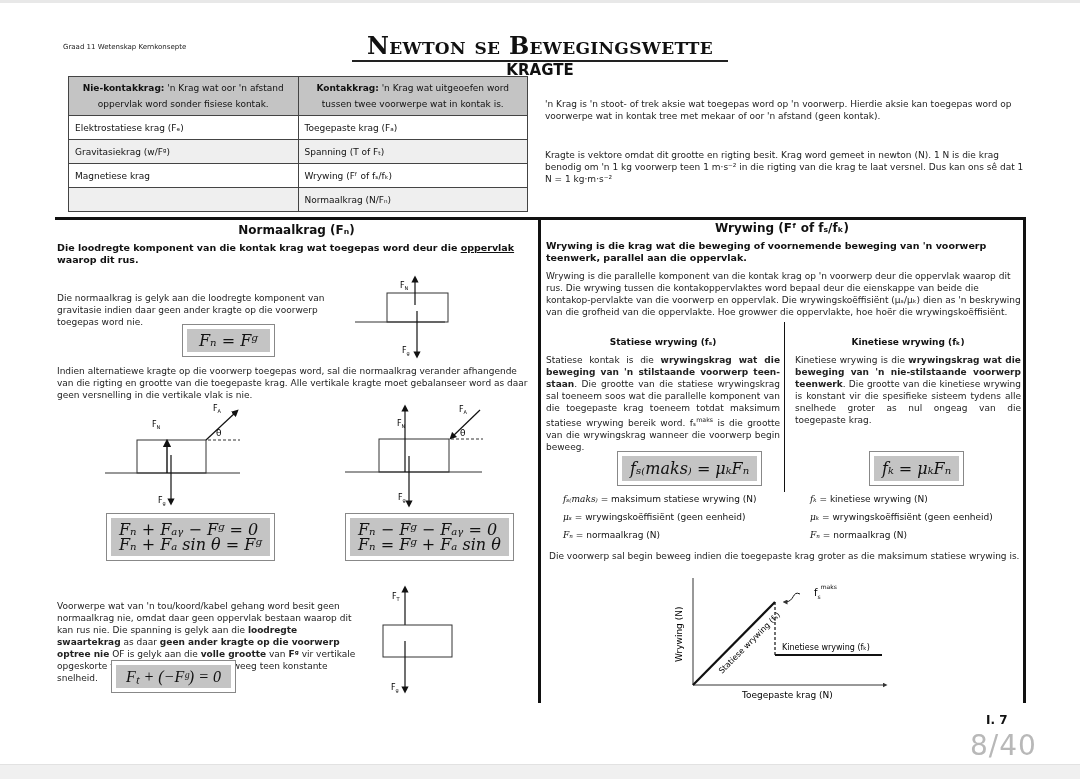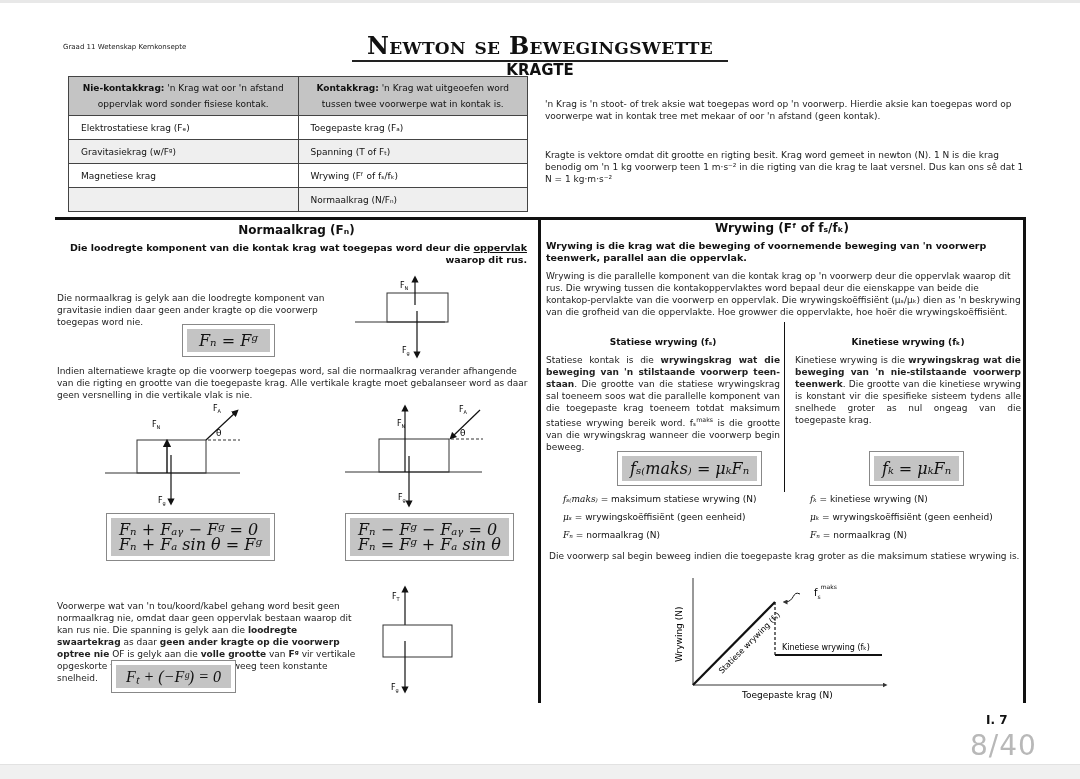--- a/index.html
+++ b/index.html
@@ -7,21 +7,21 @@
   body { position: relative; font-family: "DejaVu Sans", sans-serif; color: #111; }
   .topbar { position: absolute; left: 0; top: 0; width: 1080px; height: 3px; background: #e8e8e8; }
   .bottombar { position: absolute; left: 0; top: 764px; width: 1080px; height: 15px; background: #f0f0f0; border-top: 1px solid #e2e2e2; }
   .abs { position: absolute; }
   .header-left { left: 63px; top: 43px; font-size: 7px; color: #222; }
   .main-title { left: 352px; top: 32px; width: 376px; text-align: center; font-family: "DejaVu Serif", serif; font-weight: bold; font-size: 24px; letter-spacing: 0.3px; color: #111; font-variant: small-caps; border-bottom: 2px solid #222; line-height: 28px; }
   .subtitle { left: 500px; top: 61px; width: 80px; text-align: center; font-size: 15px; font-weight: bold; }
 
   table.forces { position: absolute; left: 68px; top: 76px; width: 460px; border-collapse: collapse; font-size: 9px; }
   table.forces th { background: #c4c4c4; font-weight: normal; height: 39px; text-align: center; line-height: 16px; border: 1.5px solid #444; padding: 0 6px; }
-  table.forces td { border: 1.5px solid #444; height: 24px; padding-left: 12px; }
+  table.forces td { border: 1.5px solid #444; height: 24px; padding-left: 6px; }
   table.forces tr.alt td { background: #efefef; }
   table.forces b { font-weight: bold; }
 
   .intro { left: 545px; font-size: 9px; line-height: 12px; width: 480px; color: #222; }
 
   .hr-main { left: 55px; top: 217px; width: 970px; height: 3px; background: #111; }
   .vr-main { left: 538px; top: 217px; width: 3px; height: 486px; background: #111; }
   .vr-right { left: 1023px; top: 217px; width: 3px; height: 486px; background: #111; }
 
   .sec-title { font-size: 12px; font-weight: bold; text-align: center; }
@@ -75,21 +75,21 @@
 </table>
 
 <div class="abs intro" style="top:98px;">'n Krag is 'n stoot- of trek aksie wat toegepas word op 'n voorwerp. Hierdie aksie kan toegepas word op voorwerpe wat in kontak tree met mekaar of oor 'n afstand (geen kontak).</div>
 <div class="abs intro" style="top:149px;">Kragte is vektore omdat dit grootte en rigting besit. Krag word gemeet in newton (N). 1 N is die krag benodig om 'n 1 kg voorwerp teen 1 m·s⁻² in die rigting van die krag te laat versnel. Dus kan ons sê dat 1 N = 1 kg·m·s⁻²</div>
 
 <div class="abs hr-main"></div>
 <div class="abs vr-main"></div>
 <div class="abs vr-right"></div>
 
 <div class="abs sec-title" style="left:55px; top:223px; width:483px;">Normaalkrag (Fₙ)</div>
-<div class="abs sec-def" style="left:57px; top:242px; width:470px;text-align:right;">
+<div class="abs sec-def" style="left:57px; top:242px; width:470px;">
   <span>Die loodregte komponent van die kontak krag wat toegepas word deur die </span><span class="ul">oppervlak</span><span> waarop dit rus.</span>
 </div>
 <div class="abs body-text" style="left:57px; top:292px; width:275px;">Die normaalkrag is gelyk aan die loodregte komponent van gravitasie indien daar geen ander kragte op die voorwerp toegepas word nie.</div>
 <div class="eqbox" style="left:182px; top:324px;">
   <div class="inner" style="padding:4px 12px;">Fₙ = Fᵍ</div>
 </div>
 
 <svg class="abs" style="left:350px; top:275px;" width="100" height="85">
   <defs>
     <marker id="ah" markerWidth="6" markerHeight="6" refX="3" refY="3" orient="auto">

